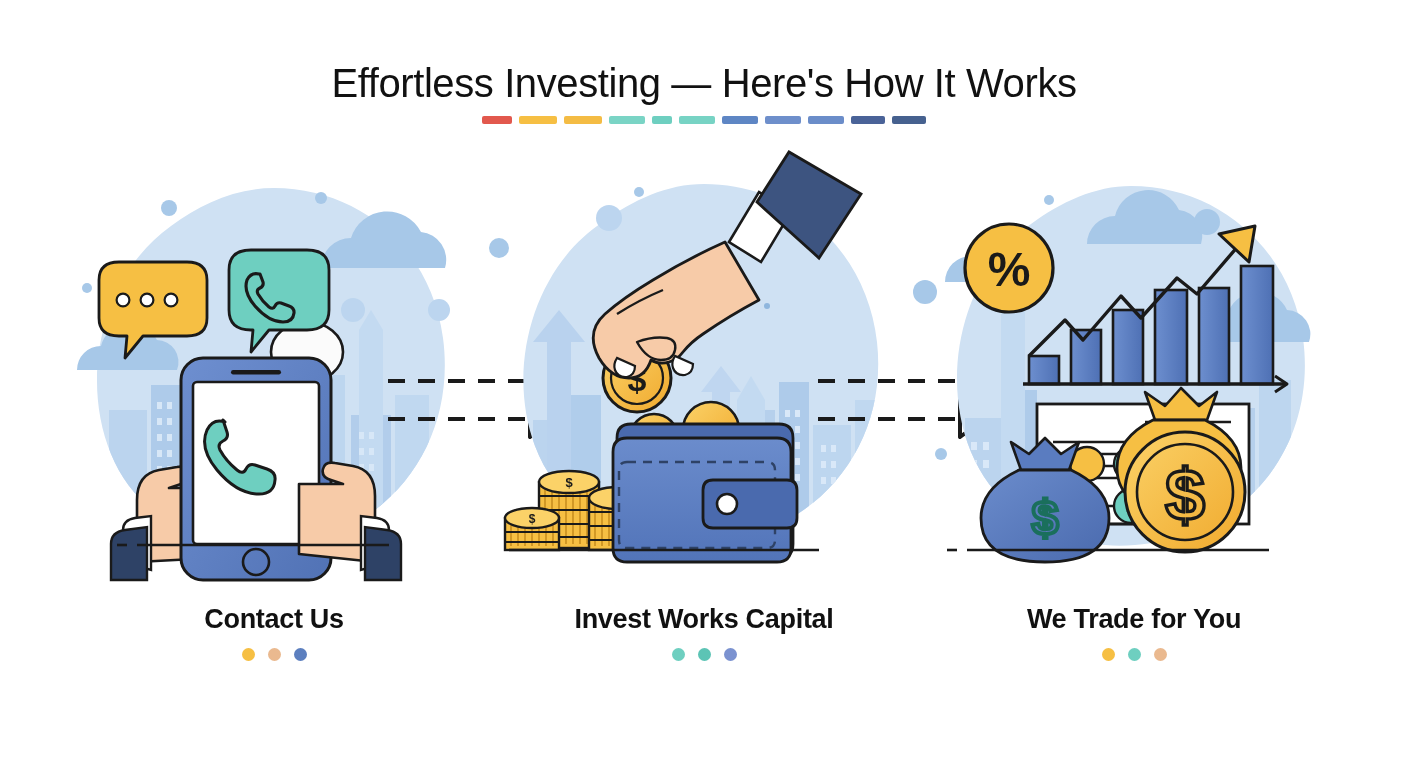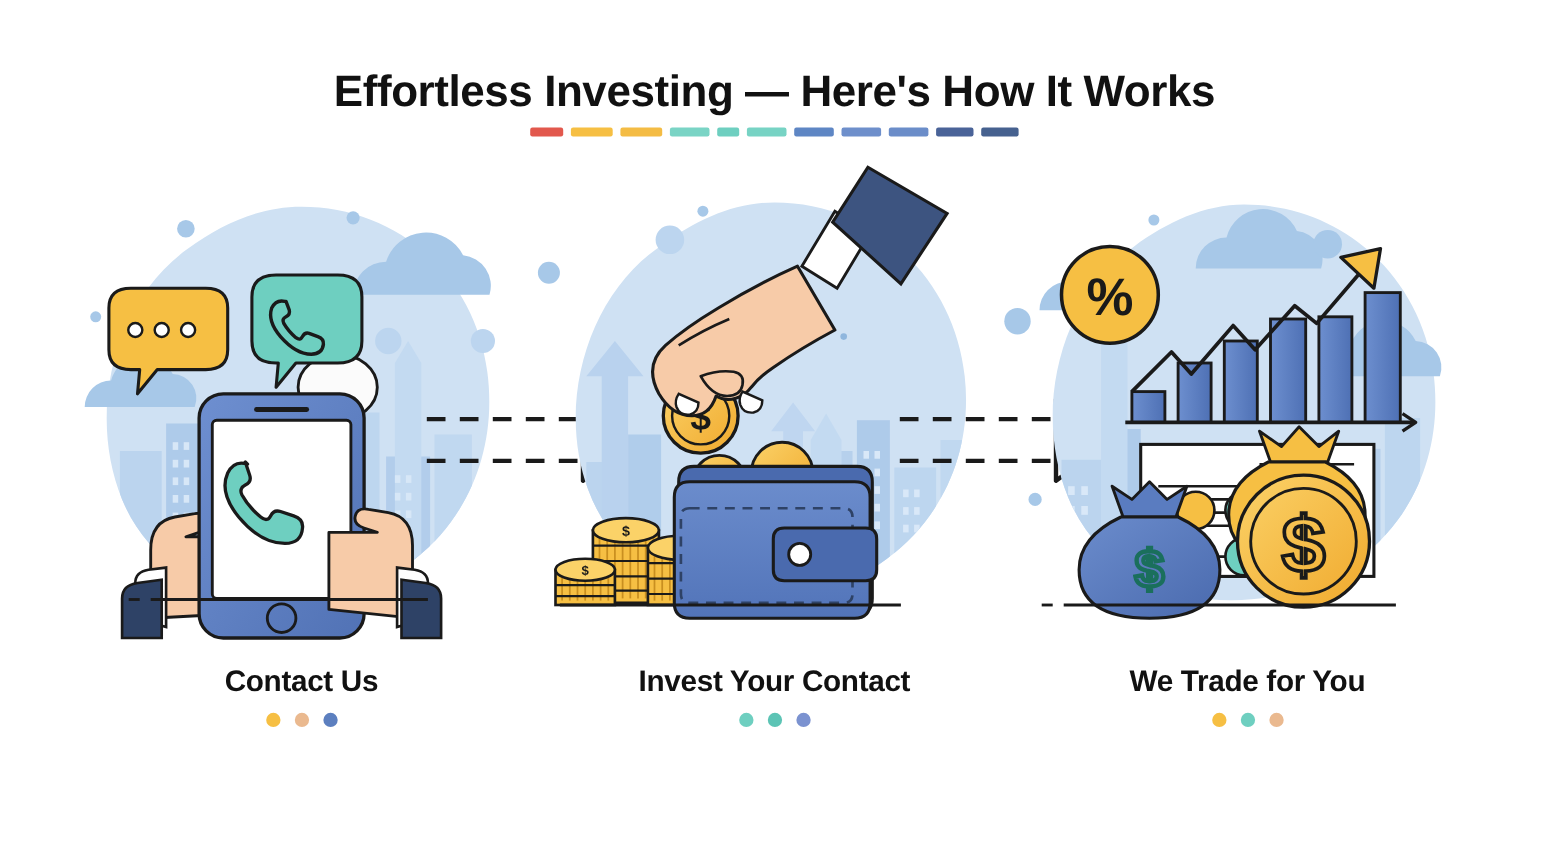--- a/index.html
+++ b/index.html
@@ -19,21 +19,21 @@
   
   .header {
     position: absolute;
     top: 60px; left: 0;
     width: 1408px;
     text-align: center;
   }
   .title {
     font-family: "Liberation Sans", sans-serif;
     font-size: 40px;
-    font-weight: bold;
+    font-weight: normal;
     letter-spacing: -0.4px;
     color: #111111;
     line-height: 1.15;
     white-space: nowrap;
   }
   .dash-row {
     margin-top: 9px;
     display: flex;
     justify-content: center;
     align-items: center;
@@ -418,21 +418,21 @@
           </g>
 
           <g>
             <path d="M268 32 L300 -18 L372 24 L330 88 Z" fill="#3d5480" stroke="#1a1a1a" stroke-width="2.8"></path>
           </g>
 
           <line x1="20" y1="380" x2="330" y2="380" stroke="#1a1a1a" stroke-width="2.6"></line>
         </svg>
       </div>
 
-      <div class="caption">Invest Your Contact</div>
+      <div class="caption">Invest Works Capital</div>
       <div class="dots">
           <span class="dot" style="background: rgb(110, 207, 192);"></span>
           <span class="dot" style="background: rgb(92, 196, 181);"></span>
           <span class="dot" style="background: rgb(123, 146, 208);"></span>
         </div>
     </div>
 
     <div class="arrow-slot">
       <div class="arrow">
         <svg width="210" height="90" viewBox="0 0 210 90">

